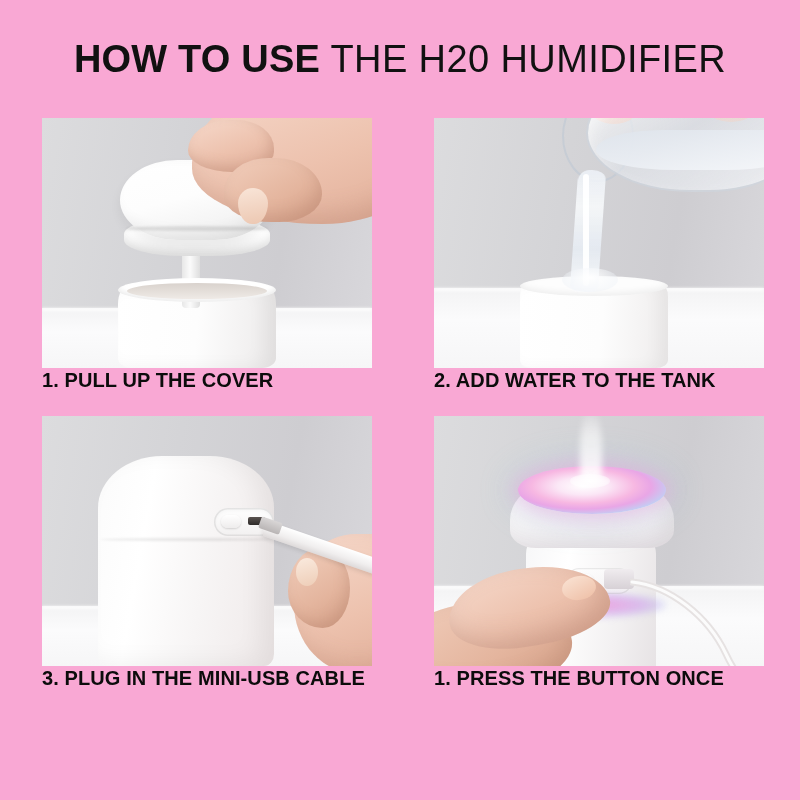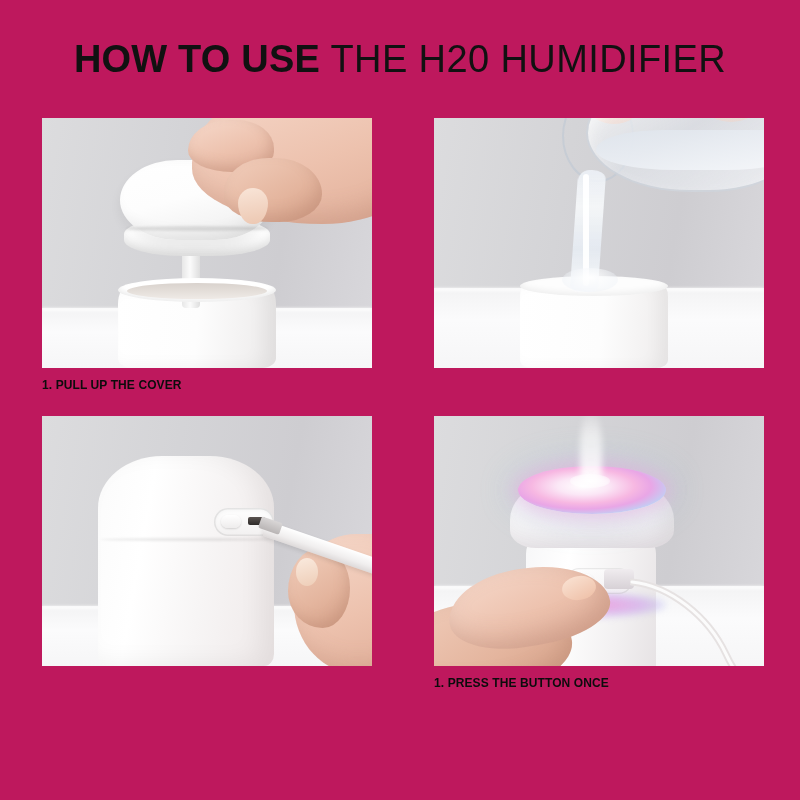--- a/index.html
+++ b/index.html
@@ -10,21 +10,21 @@
     height: 800px;
     background: #ffffff;
     font-family: "Liberation Sans", "DejaVu Sans", sans-serif;
     overflow: hidden;
   }
 
   .page {
     position: relative;
     width: 800px;
     height: 800px;
-    background: #be185d;
+    background: #f9a8d4;
   }
 
   
   .title {
     position: absolute;
     top: 38px;
     left: 0;
     width: 800px;
     text-align: center;
     white-space: nowrap;
@@ -59,22 +59,22 @@
 
   .photo {
     position: relative;
     width: 330px;
     height: 250px;
     overflow: hidden;
     background: #d8d8da;
   }
 
   .caption {
-    margin-top: 10px;
-    font-size: 12px;
+    margin-top: 1px;
+    font-size: 20px;
     font-weight: 700;
     letter-spacing: 0.1px;
     color: #0c0c0c;
     white-space: nowrap;
   }
 
   
   .bg-wall {
     position: absolute;
     inset: 0;
@@ -551,39 +551,41 @@
         <div class="p2-tank-rim"></div>
         <div class="p2-pitcher-handle"></div>
         <div class="p2-pitcher"></div>
         <div class="p2-pitcher-water"></div>
         <div class="p2-fing-a"></div>
         <div class="p2-fing-b"></div>
         <div class="p2-stream"></div>
         <div class="p2-stream-hi"></div>
         <div class="p2-splash"></div>
       </div>
+      <div class="caption">2. ADD WATER TO THE TANK</div>
     </div>
 
     <div class="step">
       <div class="photo">
         <div class="bg-wall"></div>
         <div class="bg-table">
           <div class="bg-table-edge"></div>
         </div>
         <div class="p3-body"></div>
         <div class="p3-seam"></div>
         <div class="p3-port-plate"></div>
         <div class="p3-btn"></div>
         <div class="p3-usb-socket"></div>
         <div class="p3-hand skin"></div>
         <div class="p3-thumb skin2"></div>
         <div class="p3-thumbnail"></div>
         <div class="p3-cable-tip"></div>
         <div class="p3-cable"></div>
       </div>
+      <div class="caption">3. PLUG IN THE MINI-USB CABLE</div>
     </div>
 
     <div class="step">
       <div class="photo">
         <div class="bg-wall"></div>
         <div class="bg-table tall">
           <div class="bg-table-edge"></div>
         </div>
         <div class="p4-mist"></div>
         <div class="p4-base"></div>

